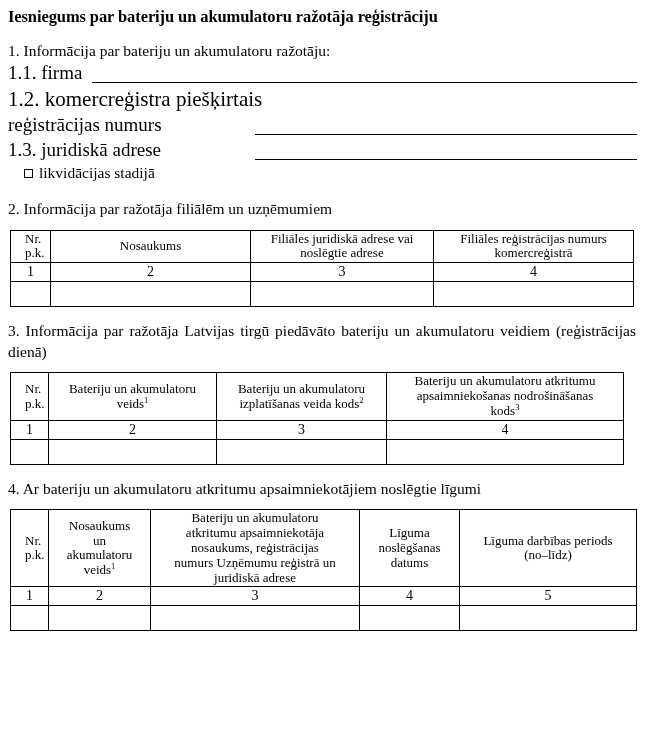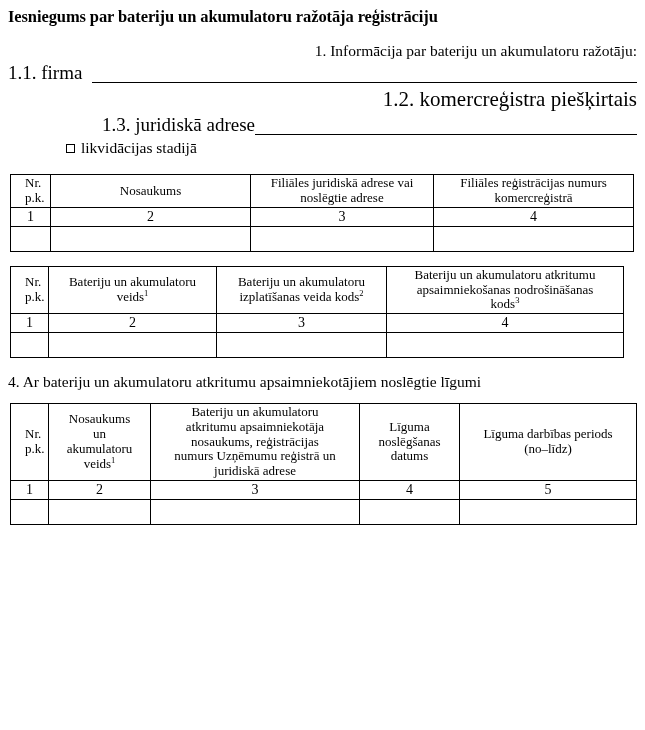--- a/index.html
+++ b/index.html
@@ -39,21 +39,20 @@
     line-height: 1.33;
     margin: 0;
     padding: 0;
   }
   .sec-heading.justify {
     text-align: justify;
     text-justify: inter-word;
   }
   .block-1 {
     margin-top: 14px;
-    text-align: right;
   }
 
   
   .field-row {
     display: flex;
     align-items: flex-end;
     font-size: 19px;
     line-height: 1.30;
     white-space: nowrap;
   }
@@ -139,37 +138,42 @@
 
     <div class="sec-heading">1. Informācija par bateriju un akumulatoru ražotāju:</div>
 
     <div class="field-row">
       <span class="field-label">1.1. firma</span>
       <span class="rule rule-short" style="margin-left:10px;"></span>
     </div>
 
     <div class="field-two-line">1.2. komercreģistra piešķirtais</div>
 
+    <div class="field-row">
+      <span class="field-label" style="width:247px;">reģistrācijas numurs</span>
+      <span class="rule"></span>
+    </div>
 
     <div class="field-row">
       <span class="field-label" style="width:247px;">1.3. juridiskā adrese</span>
       <span class="rule"></span>
     </div>
 
     <div class="status-row">
 
 
-      <span class="chk-opt" style="margin-left:58px;">
+      <span class="chk-opt" style="margin-left:16px;">
         <span class="chk-box"></span><span>likvidācijas stadijā</span>
       </span>
     </div>
   </div>
 
   <div class="sec-gap">
 
+    <div class="sec-heading">2. Informācija par ražotāja filiālēm un uzņēmumiem</div>
 
     <div class="tbl-wrap">
       <table class="form-table" style="width:623px; margin-left:2px;">
         <colgroup>
           <col style="width:40px">
           <col style="width:200px">
           <col style="width:183px">
           <col style="width:200px">
         </colgroup>
         <tbody>
@@ -202,20 +206,21 @@
             <td class="blank"></td>
             <td class="blank"></td>
           </tr>
         </tbody>
       </table>
     </div>
   </div>
 
   <div class="sec-gap-sm">
 
+    <div class="sec-heading justify" style="width:628px;">3. Informācija par ražotāja Latvijas tirgū piedāvāto bateriju un akumulatoru veidiem (reģistrācijas dienā)</div>
 
     <div class="tbl-wrap">
       <table class="form-table" style="width:613px; margin-left:2px;">
         <colgroup>
           <col style="width:38px">
           <col style="width:168px">
           <col style="width:170px">
           <col style="width:237px">
         </colgroup>
         <tbody>

